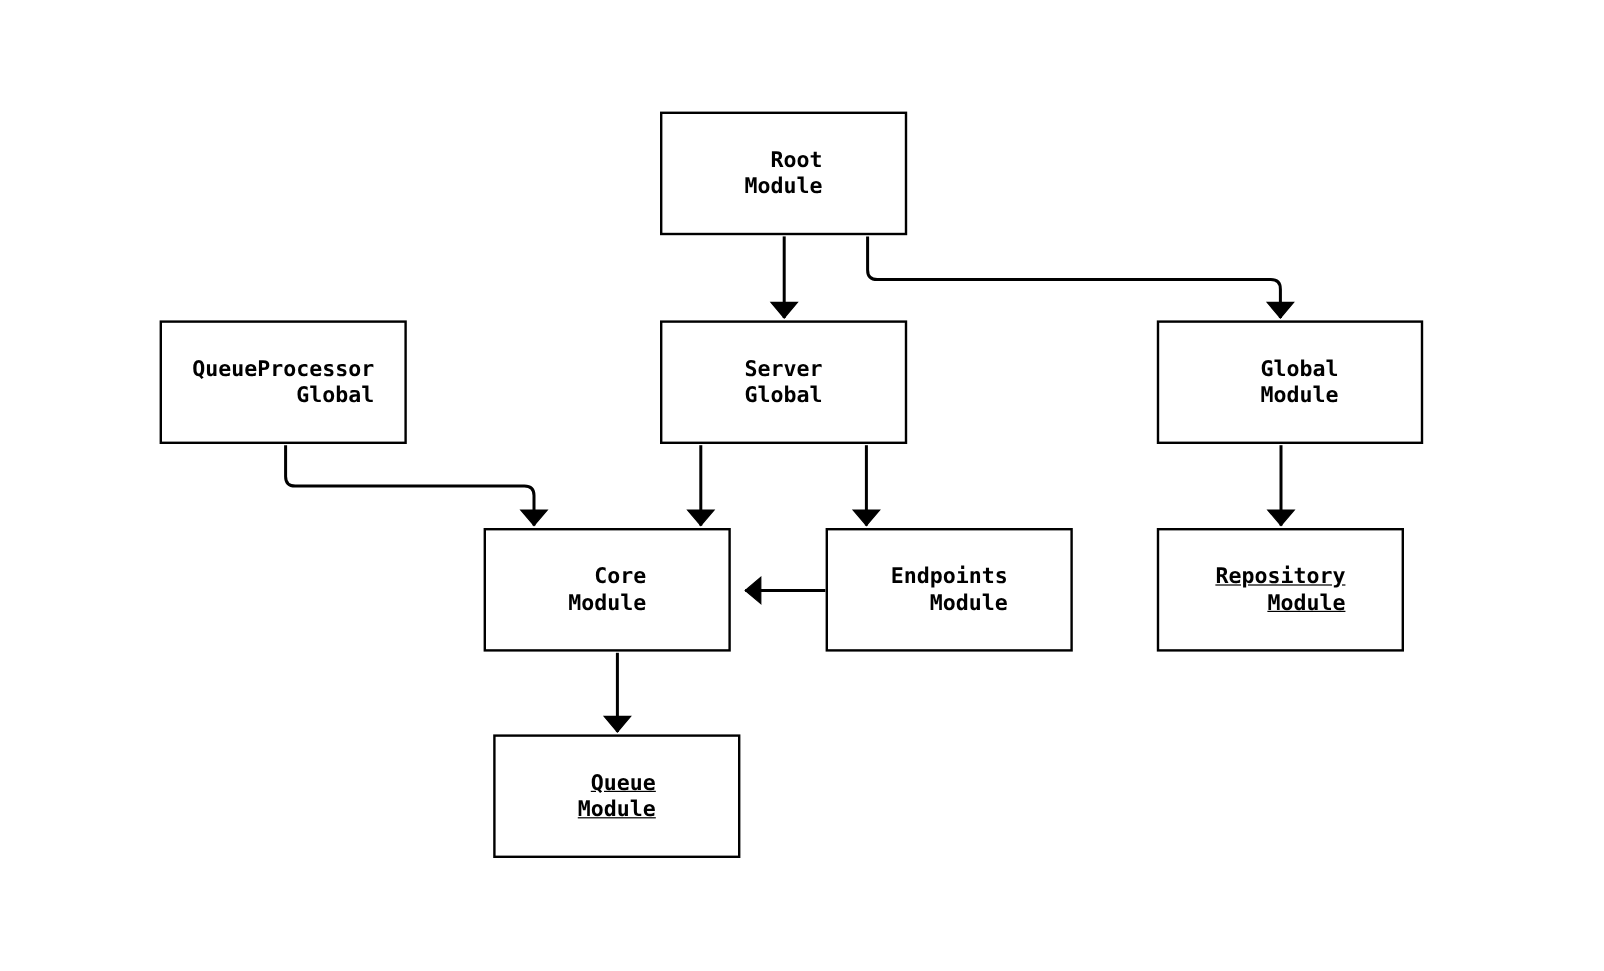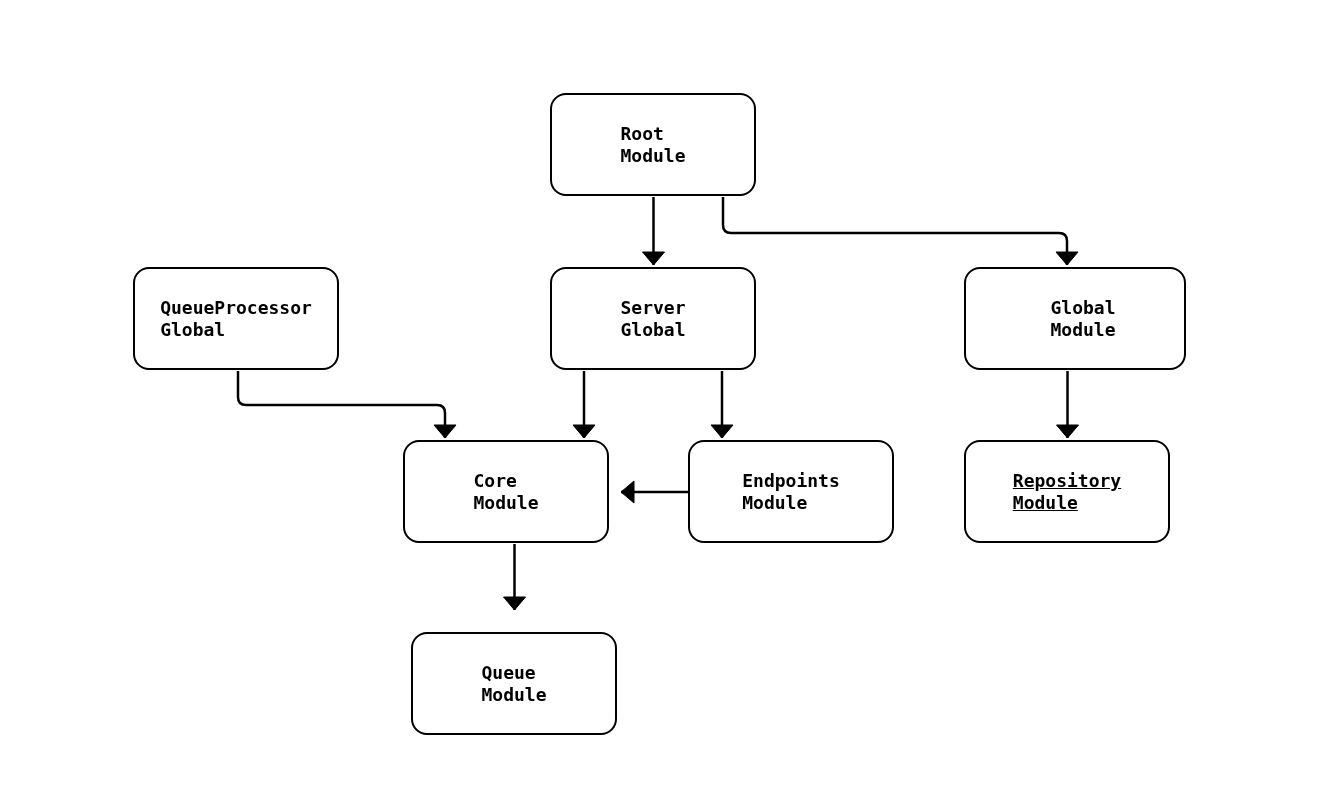--- a/index.html
+++ b/index.html
@@ -21,26 +21,26 @@
     top: 0;
     width: 1337px;
     height: 809px;
     z-index: 1;
   }
   .node {
     position: absolute;
     width: 202px;
     height: 99px;
     border: 2.5px solid #000000;
-    border-radius: 16px;
+    border-radius: 0;
     background: #ffffff;
     display: flex;
     align-items: center;
     justify-content: center;
-    text-align: left;
+    text-align: right;
     z-index: 2;
     box-sizing: content-box;
   }
   .node .label {
     font-weight: bold;
     font-size: 18px;
     line-height: 22px;
     color: #000000;
     white-space: pre-line;
   }
@@ -50,21 +50,21 @@
     stroke-width: 2.5px;
   }
   
   #node-root          { left: 550px; top:  93px; }
   #node-queueprocessor{ left: 133px; top: 267px; }
   #node-server        { left: 550px; top: 267px; }
   #node-global        { left: 964px; top: 267px; padding-left: 16px; }
   #node-core          { left: 403px; top: 440px; }
   #node-endpoints     { left: 688px; top: 440px; }
   #node-repository    { left: 964px; top: 440px; text-decoration: underline; }
-  #node-queue         { left: 411px; top: 632px; }
+  #node-queue         { left: 411px; top: 612px; text-decoration: underline; }
 </style>
 </head>
 <body>
 
 <div id="canvas">
 
   <svg id="edges" viewBox="0 0 1337 809" xmlns="http://www.w3.org/2000/svg">
     <defs>
       <marker id="arrowhead" viewBox="0 0 15 26" refX="14" refY="13" markerWidth="15" markerHeight="26" markerUnits="userSpaceOnUse" orient="auto">
         <path d="M1,2 L14,13 L1,24 Z" fill="#000000" stroke="#000000" stroke-width="1"></path>

